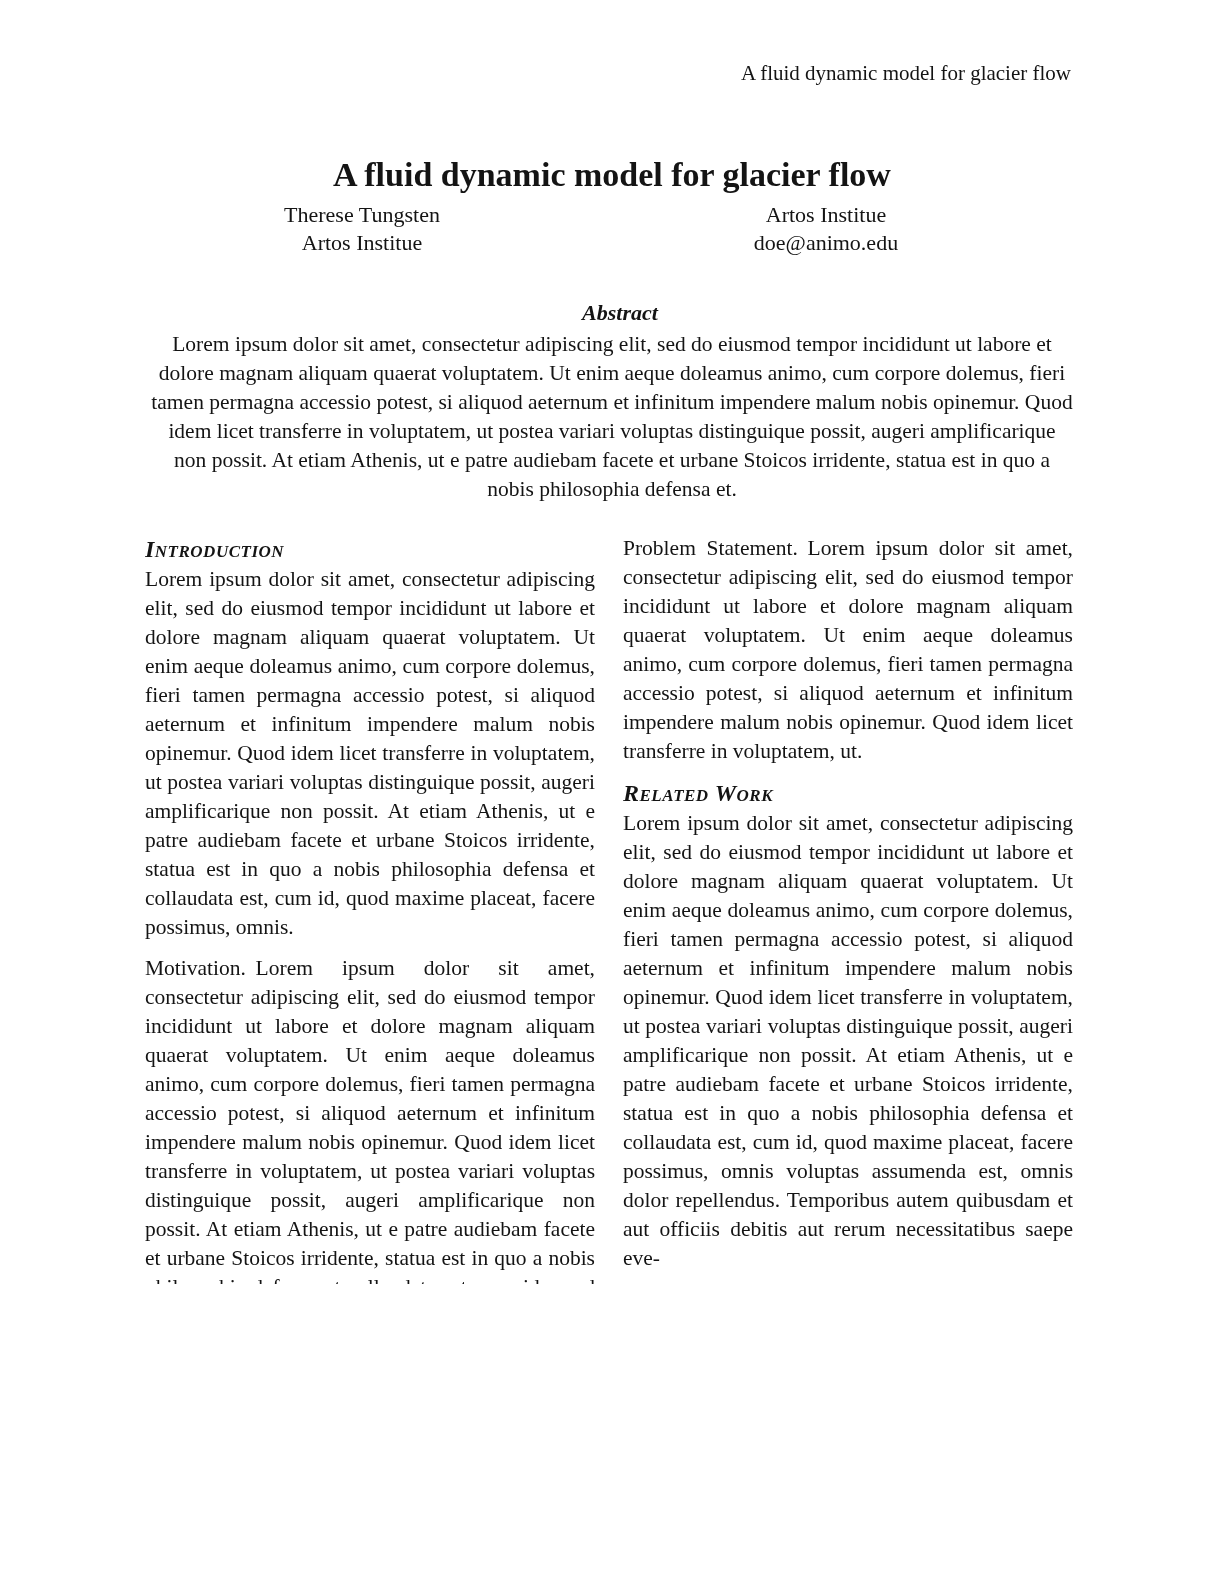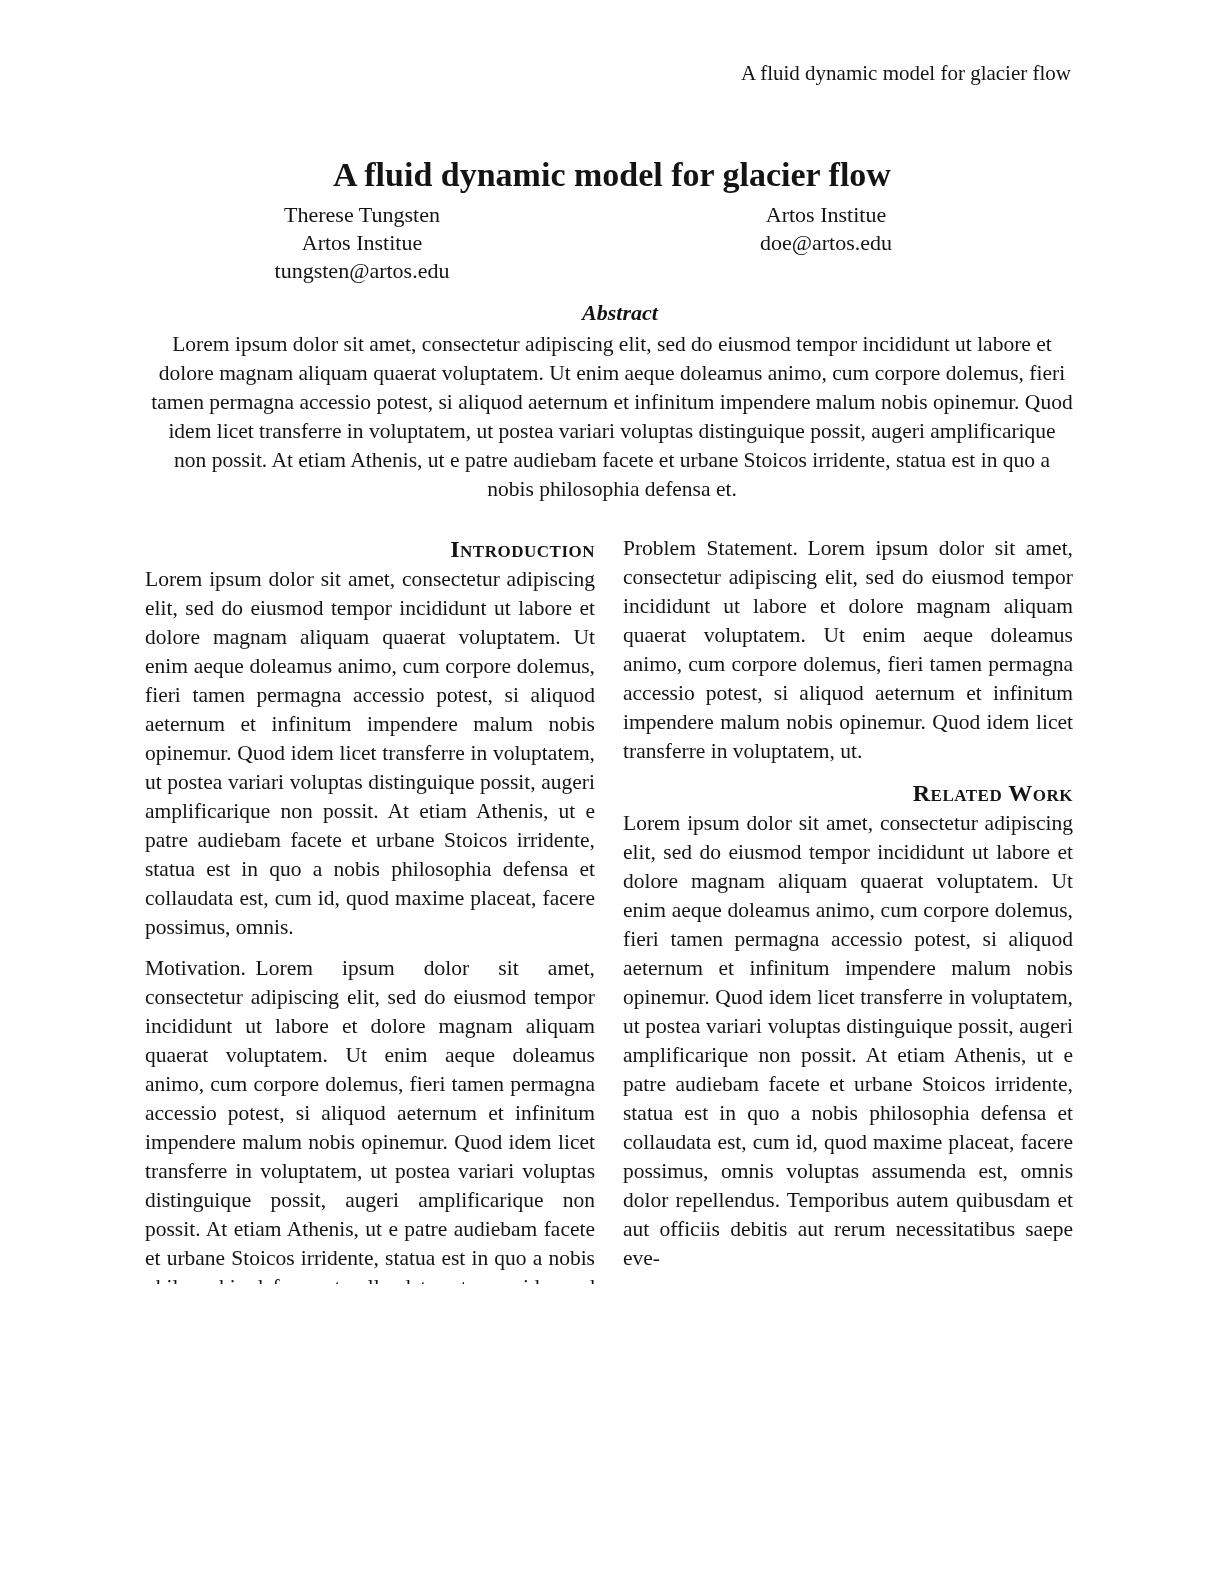--- a/index.html
+++ b/index.html
@@ -75,26 +75,27 @@
     height: 912px;
     display: flex;
     gap: 28px;
     overflow: hidden;
   }
   .column {
     flex: 0 0 450px;
     width: 450px;
   }
   .section-heading {
-    text-align: right;
+    text-align: left;
     font-variant: small-caps;
     font-size: 24px;
     line-height: 30px;
     letter-spacing: 0.5px;
     margin: 0 0 1px 0;
+    font-style: italic;
   }
   .section-heading.spaced {
     margin-top: 12px;
   }
   .body-para {
     font-size: 21.5px;
     line-height: 29px;
     text-align: justify;
     margin: 0 0 12px 0;
     hyphens: auto;
@@ -122,25 +123,24 @@
 <div class="page">
 
   <div class="running-head">A fluid dynamic model for glacier flow</div>
 
   <h1 class="paper-title">A fluid dynamic model for glacier flow</h1>
 
   <div class="authors">
     <div class="author-card">
       <div>Therese Tungsten</div>
       <div>Artos Institue</div>
-      <div>tungsten@artos.edu</div>
     </div>
     <div class="author-card">
       <div>Artos Institue</div>
-      <div>doe@artos.edu</div>
+      <div>doe@animo.edu</div>
     </div>
   </div>
 
   <div class="abstract-heading">Abstract</div>
 
   <div class="abstract-text">Lorem ipsum dolor sit amet, consectetur adipiscing elit, sed do eiusmod tempor incididunt ut labore et dolore magnam aliquam quaerat voluptatem. Ut enim aeque doleamus animo, cum corpore dolemus, fieri tamen permagna accessio potest, si aliquod aeternum et infinitum impendere malum nobis opinemur. Quod idem licet transferre in voluptatem, ut postea variari voluptas distinguique possit, augeri amplificarique non possit. At etiam Athenis, ut e patre audiebam facete et urbane Stoicos irridente, statua est in quo a nobis philosophia defensa et.</div>
 
   <div class="columns">
 
     <div class="column">

